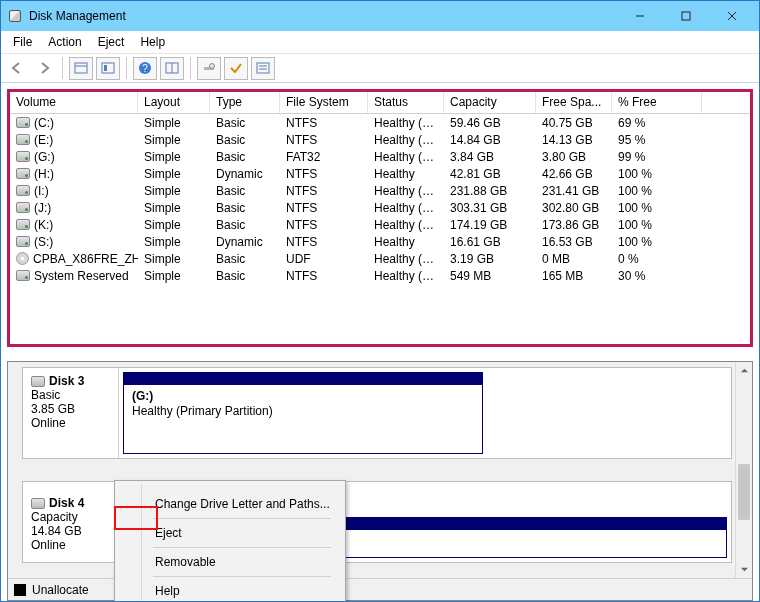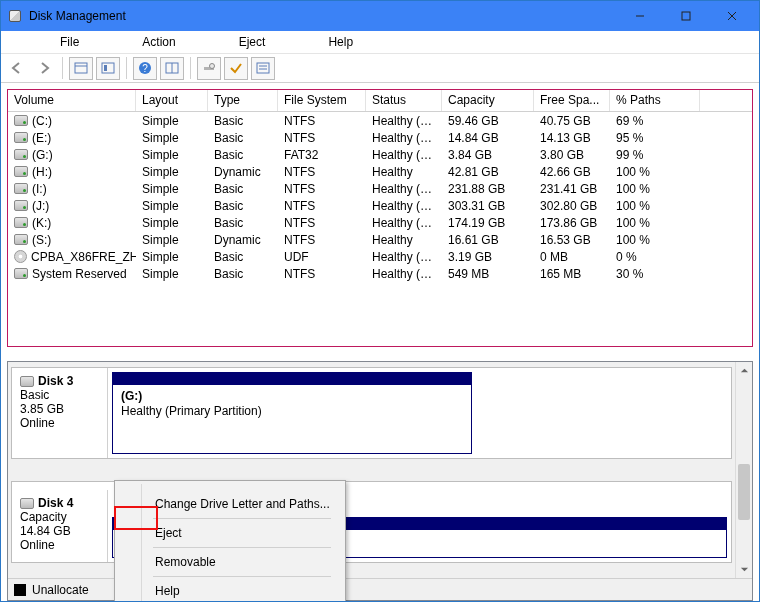--- a/index.html
+++ b/index.html
@@ -1,43 +1,43 @@
 <!DOCTYPE html>
 <html><head>
 <meta charset="utf-8">
 <style>
   * { box-sizing: border-box; font-family: "Segoe UI", Tahoma, sans-serif; }
   html, body { margin: 0; padding: 0; }
   body { width: 760px; height: 602px; border: 1px solid #2a77c7; background: #fff; font-size: 12px; color: #000; overflow: hidden; position: relative; }
 
   
-  .titlebar { height: 30px; display: flex; align-items: center; padding: 0 4px 0 6px; background: #3b82f6; }
+  .titlebar { height: 30px; display: flex; align-items: center; padding: 0 4px 0 6px; background: #7dd3fc; }
   .titlebar .app-icon { width: 16px; height: 16px; margin-right: 6px; position: relative; }
   .titlebar .app-icon::before { content:""; position:absolute; inset:2px; border:1px solid #555; border-radius:2px; background:linear-gradient(135deg,#eee 50%,#ccc 50%); }
   .titlebar .title { flex: 1; font-size: 12px; }
   .win-controls { display: flex; height: 100%; }
   .win-btn { width: 46px; display:flex; align-items:center; justify-content:center; font-size:12px; }
   .win-btn svg { width: 10px; height: 10px; stroke:#222; stroke-width:1; fill:none; }
 
   
   .menubar { height: 22px; display:flex; align-items:center; padding: 0 4px; }
-  .menubar .menuitem { padding: 2px 8px; cursor:default;margin-left:47px; }
+  .menubar .menuitem { padding: 2px 8px; cursor:default; }
 
   
   .toolbar { height: 30px; border-top:1px solid #e5e5e5; border-bottom:1px solid #d0d0d0; display:flex; align-items:center; padding:0 4px; gap:3px; }
   .tbtn { width:24px; height:23px; border:1px solid transparent; display:flex; align-items:center; justify-content:center; }
   .tbtn.boxed { border:1px solid #bbb; background:#f7f7f7; }
   .tsep { width:1px; height:22px; background:#d0d0d0; margin:0 3px; }
   .tbtn svg { width:16px; height:16px; }
 
   
   .content { position:relative; height: calc(602px - 30px - 22px - 30px - 2px); }
 
   
-  .volume-pane { border:1px solid #be185d; margin:6px 6px 0 6px; height: 258px; overflow:hidden; background:#fff; }
+  .volume-pane { border:3px solid #be185d; margin:6px 6px 0 6px; height: 258px; overflow:hidden; background:#fff; }
   .vol-header { display:flex; height:22px; border-bottom:1px solid #d0d0d0; }
   .vol-header .col { border-right:1px solid #e3e3e3; padding:3px 6px; background:#fff; font-size:12px; white-space:nowrap; overflow:hidden; }
   .vol-rows { }
   .vol-row { display:flex; height:17px; align-items:center; }
   .vol-row .cell { padding:0 6px; white-space:nowrap; overflow:hidden; text-overflow:ellipsis; font-size:12px; }
   .vol-row .cell.first { display:flex; align-items:center; gap:4px; }
   .drv-ic { width:14px; height:11px; background:linear-gradient(#e6e6e6,#bcbcbc); border:1px solid #888; border-radius:2px; position:relative; flex:0 0 auto; }
   .drv-ic::after { content:""; position:absolute; right:1px; bottom:1px; width:3px; height:3px; background:#2e9a2e; border-radius:50%; }
   .cd-ic { width:13px; height:13px; border-radius:50%; background:radial-gradient(circle,#fff 0 25%, #d7d7d7 26% 100%); border:1px solid #999; flex:0 0 auto; }
 
@@ -45,21 +45,21 @@
   .col-layout, .cell-layout { width:72px; }
   .col-type,   .cell-type   { width:70px; }
   .col-fs,     .cell-fs     { width:88px; }
   .col-status, .cell-status { width:76px; }
   .col-cap,    .cell-cap    { width:92px; }
   .col-free,   .cell-free   { width:76px; }
   .col-pct,    .cell-pct    { width:90px; }
 
   
   .disk-pane { position:absolute; left:6px; right:6px; top:272px; bottom:6px; border:1px solid #828790; background:#f0f0f0; }
-  .disk-scroll { position:absolute; inset:0 17px 22px 0; overflow:hidden; }
+  .disk-scroll { position:absolute; inset:0 17px 22px 0; overflow:hidden;padding-left:11px; }
   .disk-scrollbar { position:absolute; top:0; right:0; bottom:22px; width:17px; background:#f0f0f0; border-left:1px solid #dcdcdc; }
   .sb-btn { height:17px; display:flex; align-items:center; justify-content:center; }
   .sb-track { position:absolute; top:17px; bottom:17px; left:0; right:0; background:#f0f0f0; }
   .sb-thumb { position:absolute; left:2px; right:2px; top:85px; height:56px; background:#c7c7c7; border-radius:2px; }
   .sb-btn svg{ width:9px;height:9px;fill:#666;}
 
   .disk-block { display:flex; margin:6px 4px 0 4px; background:#fff; box-shadow:0 0 0 1px #bdbdbd; }
   .disk-info { width:96px; padding:6px 8px 10px 8px; background:#fff; border-right:1px solid #d0d0d0; }
   .disk-info .dn { display:flex; align-items:center; gap:4px; font-weight:bold; }
   .disk-info .di { width:14px; height:11px; background:linear-gradient(#e6e6e6,#bcbcbc); border:1px solid #888; border-radius:2px; }
@@ -175,21 +175,21 @@
 
   <div class="volume-pane">
     <div class="vol-header">
       <div class="col col-volume">Volume</div>
       <div class="col col-layout">Layout</div>
       <div class="col col-type">Type</div>
       <div class="col col-fs">File System</div>
       <div class="col col-status">Status</div>
       <div class="col col-cap">Capacity</div>
       <div class="col col-free">Free Spa...</div>
-      <div class="col col-pct">% Paths</div>
+      <div class="col col-pct">% Free</div>
     </div>
     <div class="vol-rows" id="vol-rows">
         <div class="vol-row">
           <div class="cell first cell-volume">
             <span class="drv-ic"></span>
             <span>(C:)</span>
           </div>
           <div class="cell cell-layout">Simple</div>
           <div class="cell cell-type">Basic</div>
           <div class="cell cell-fs">NTFS</div>

